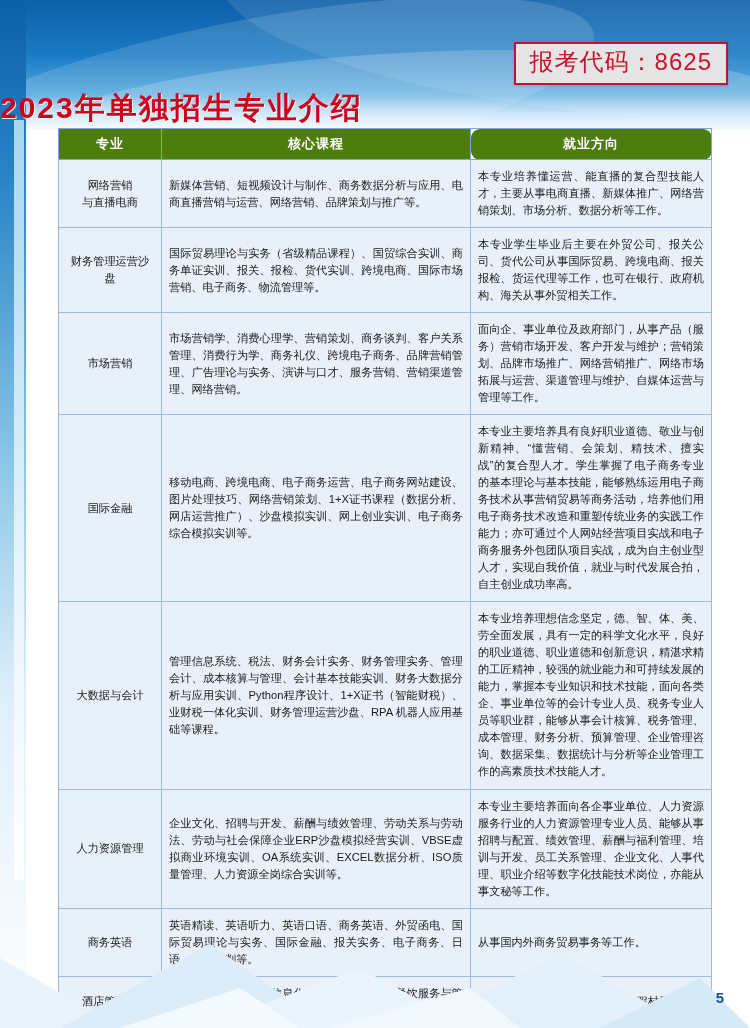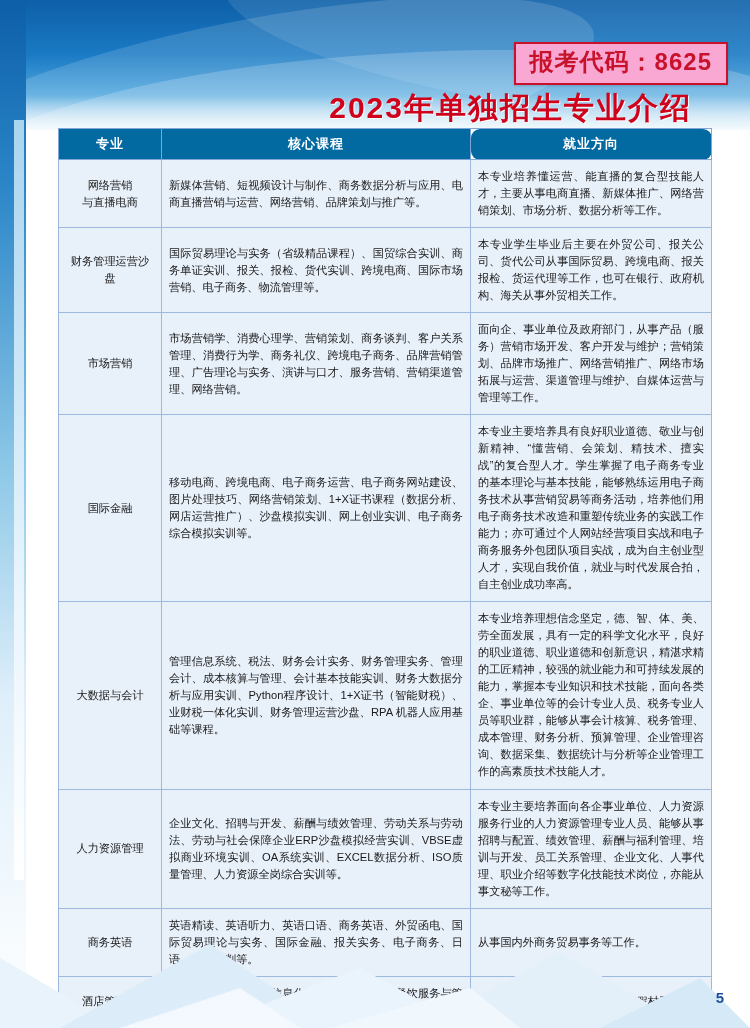--- a/index.html
+++ b/index.html
@@ -86,38 +86,38 @@
     width: 750px; height: 180px;
     overflow: hidden;
     pointer-events: none;
   }
 
   
   .exam-code {
     position: absolute;
     right: 22px;
     top: 42px;
-    background: #f9a8d4;
+    background: #e5e5e5;
     border: 2px solid #c8122b;
     padding: 4px 14px 6px 14px;
     font-size: 24px;
-    font-weight: bold;
+    font-weight: normal;
     color: #c8122b;
     letter-spacing: 1px;
     line-height: 1.2;
     white-space: nowrap;
     box-shadow: 0 1px 2px rgba(0,0,0,0.15);
   }
 
   
   .main-title {
     position: absolute;
     left: 0; top: 88px;
     width: 692px;
-    text-align: right;
+    text-align: left;
     font-size: 30px;
     font-weight: bold;
     color: #d0021b;
     letter-spacing: 2px;
     text-shadow: 1px 1px 0 rgba(255,255,255,0.9);
   }
 
   
   .table-wrap {
     position: absolute;
@@ -125,21 +125,21 @@
     top: 128px;
     width: 634px;
   }
   table.majors {
     width: 634px;
     border-collapse: collapse;
     table-layout: fixed;
     background: #ffffff;
   }
   table.majors th {
-    background: #0369a1;
+    background: #4d7c0f;
     color: #ffffff;
     font-size: 13px;
     font-weight: bold;
     padding: 6px 4px;
     border: 1px solid #7fa6d8;
     letter-spacing: 1px;
     margin-top: 32px;
   }
   table.majors td {
     border: 1px solid #9db9dd;

